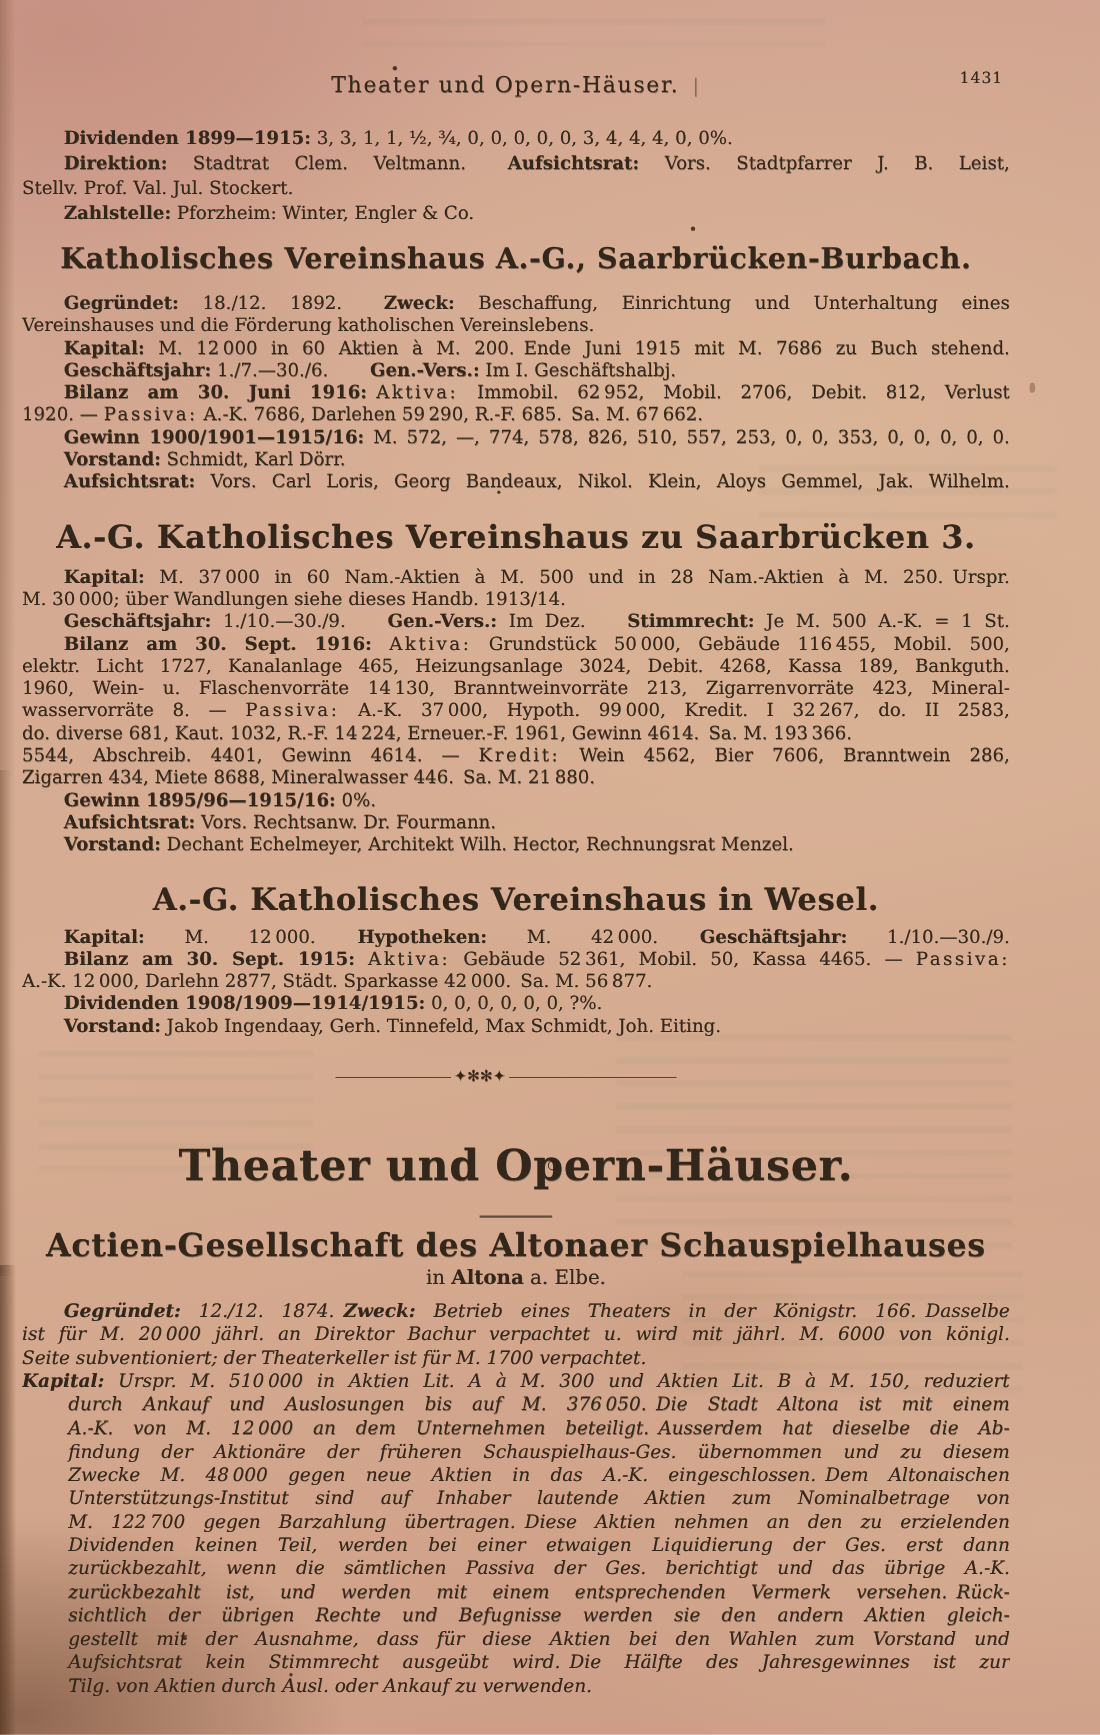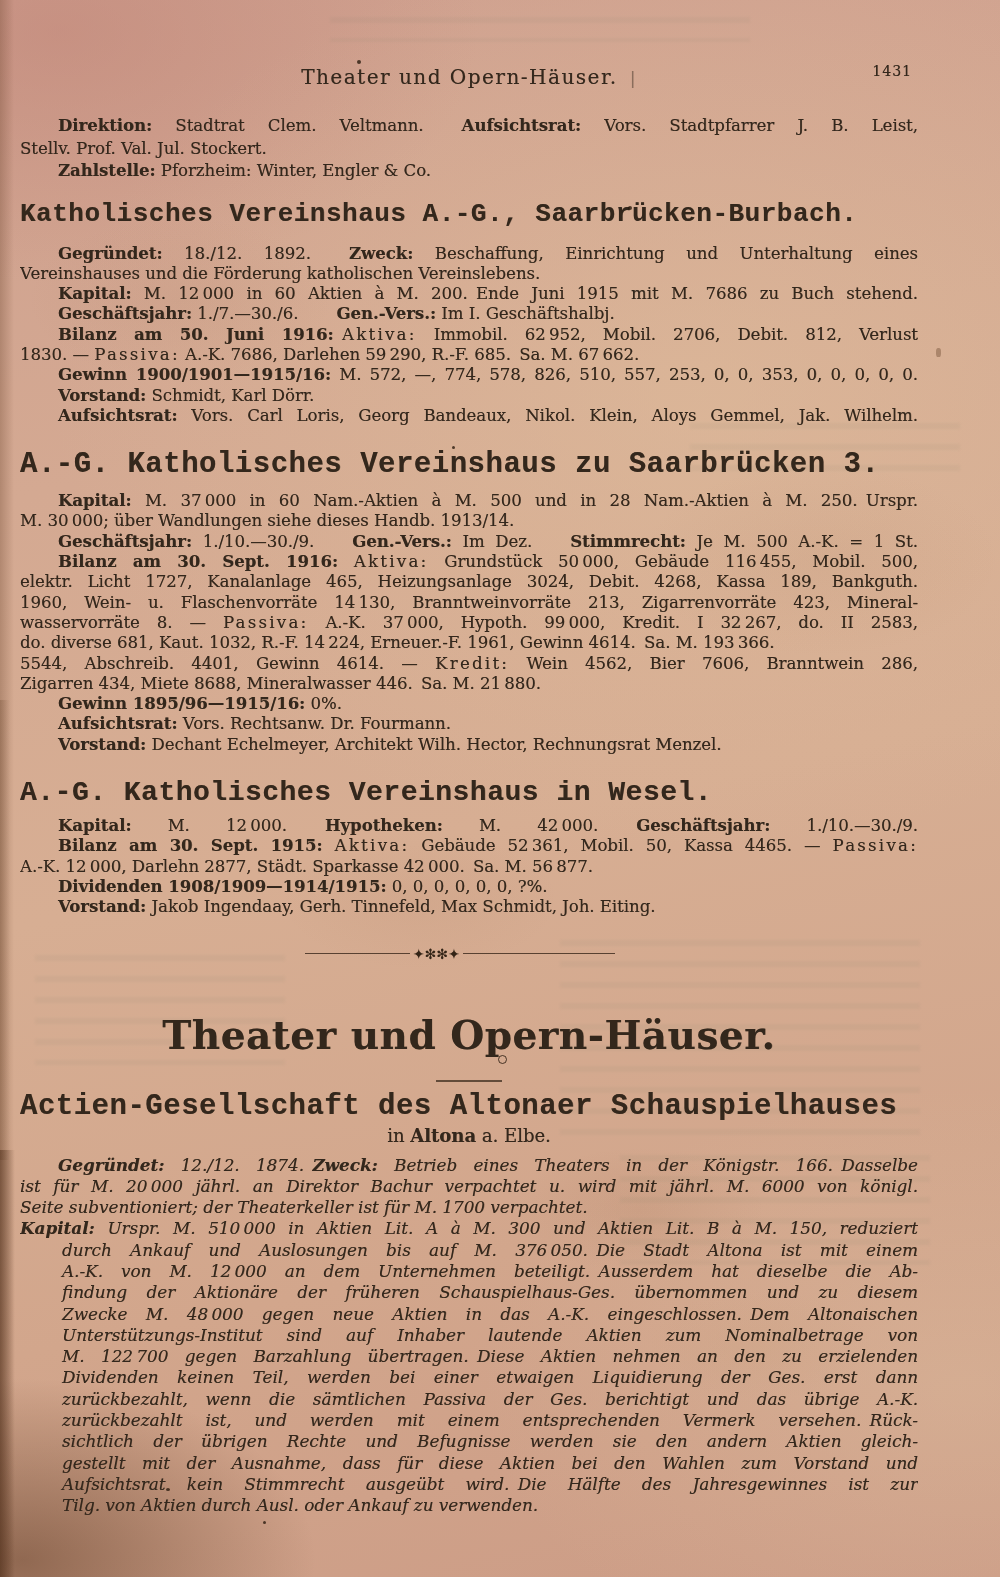--- a/index.html
+++ b/index.html
@@ -46,21 +46,21 @@
   .content { position: absolute; left: 20px; top: 11px; width: 898px;
     text-shadow: 0.3px 0.3px 0.35px rgba(40,28,16,.45); }
 
   .running-header { position: relative; padding-top: 54px; height: 26px;
     text-align: center; font-size: 20px; letter-spacing: 1.5px; }
   .running-header .sep { opacity: .45; margin-left: 12px; font-size: 17px; }
   .pagenum { position: absolute; right: 6px; top: 52px;
     font-size: 14px; letter-spacing: 1px; text-align: right; }
 
   section { display: block; }
-  .sec-heading { text-align: left; font-weight: bold; letter-spacing: .5px; font-family: Liberation Mono, monospace; }
+  .sec-heading { text-align: center; font-weight: bold; letter-spacing: .5px; }
   .sec-0 { margin-top: 24px; }
   .sec-1 .sec-heading { font-size: 26px; margin: 16px 0 15px; }
   .sec-2 .sec-heading { font-size: 29px; margin: 22px 0 10px; }
   .sec-3 .sec-heading { font-size: 28px; margin: 22px 0 8px;  }
   .sec-6 .sec-heading { font-size: 29px; margin: 3px 0 0; }
 
   .line { overflow: hidden; font-size: 16.5px; }
   .sec-0 .line { height: 22.5px; line-height: 22.5px; }
   .sec-1 .line, .sec-2 .line, .sec-3 .line { height: 20.3px; line-height: 20.3px; }
   .sec-6 .line { height: 21.3px; line-height: 21.3px; font-size: 16.8px; font-style: italic; }
@@ -112,32 +112,33 @@
 <div class="gutter1"></div>
 <div class="gutter2"></div>
 
 <div class="content">
   <div class="running-header">
     <span>Theater und Opern-Häuser.</span><span class="sep">|</span>
     <span class="pagenum">1431</span>
   </div>
   <main>
       <section class="sec sec-0">
+        <div class="line in1"><span class="b ">Dividenden 1899—1915:</span><span> 3, 3, 1, 1, ½, ¾, 0, 0, 0, 0, 0, 3, 4, 4, 4, 0, 0%.</span></div>
         <div class="line in1 j"><span class="b ">Direktion:</span><span> Stadtrat Clem. Veltmann.</span><span class="gap"></span><span class="b ">Aufsichtsrat:</span><span> Vors. Stadtpfarrer J. B. Leist,</span></div>
         <div class="line in0"><span>Stellv. Prof. Val. Jul. Stockert.</span></div>
         <div class="line in1"><span class="b ">Zahlstelle:</span><span> Pforzheim: Winter, Engler &amp; Co.</span></div>
       </section>
       <section class="sec sec-1">
         <h2 class="sec-heading">Katholisches Vereinshaus A.-G., Saarbrücken-Burbach.</h2>
         <div class="line in1 j"><span class="b ">Gegründet:</span><span> 18./12. 1892.</span><span class="gap"></span><span class="b ">Zweck:</span><span> Beschaffung, Einrichtung und Unterhaltung eines</span></div>
         <div class="line in0"><span>Vereinshauses und die Förderung katholischen Vereinslebens.</span></div>
         <div class="line in1 j"><span class="b ">Kapital:</span><span> M. 12 000 in 60 Aktien à M. 200. Ende Juni 1915 mit M. 7686 zu Buch stehend.</span></div>
         <div class="line in1"><span class="b ">Geschäftsjahr:</span><span> 1./7.—30./6.</span><span class="gap"></span><span class="b ">Gen.-Vers.:</span><span> Im I. Geschäftshalbj.</span></div>
-        <div class="line in1 j"><span class="b ">Bilanz am 50. Juni 1916:</span><span> </span><span class="ls">Aktiva:</span><span> Immobil. 62 952, Mobil. 2706, Debit. 812, Verlust</span></div>
-        <div class="line in0"><span>1830. — </span><span class="ls">Passiva:</span><span> A.-K. 7686, Darlehen 59 290, R.-F. 685. Sa. M. 67 662.</span></div>
+        <div class="line in1 j"><span class="b ">Bilanz am 30. Juni 1916:</span><span> </span><span class="ls">Aktiva:</span><span> Immobil. 62 952, Mobil. 2706, Debit. 812, Verlust</span></div>
+        <div class="line in0"><span>1920. — </span><span class="ls">Passiva:</span><span> A.-K. 7686, Darlehen 59 290, R.-F. 685. Sa. M. 67 662.</span></div>
         <div class="line in1 j"><span class="b ">Gewinn 1900/1901—1915/16:</span><span> M. 572, —, 774, 578, 826, 510, 557, 253, 0, 0, 353, 0, 0, 0, 0, 0.</span></div>
         <div class="line in1"><span class="b ">Vorstand:</span><span> Schmidt, Karl Dörr.</span></div>
         <div class="line in1 j"><span class="b ">Aufsichtsrat:</span><span> Vors. Carl Loris, Georg Bandeaux, Nikol. Klein, Aloys Gemmel, Jak. Wilhelm.</span></div>
       </section>
       <section class="sec sec-2">
         <h2 class="sec-heading">A.-G. Katholisches Vereinshaus zu Saarbrücken 3.</h2>
         <div class="line in1 j"><span class="b ">Kapital:</span><span> M. 37 000 in 60 Nam.-Aktien à M. 500 und in 28 Nam.-Aktien à M. 250. Urspr.</span></div>
         <div class="line in0"><span>M. 30 000; über Wandlungen siehe dieses Handb. 1913/14.</span></div>
         <div class="line in1 j"><span class="b ">Geschäftsjahr:</span><span> 1./10.—30./9.</span><span class="gap"></span><span class="b ">Gen.-Vers.:</span><span> Im Dez.</span><span class="gap"></span><span class="b ">Stimmrecht:</span><span> Je M. 500 A.-K. = 1 St.</span></div>
         <div class="line in1 j"><span class="b ">Bilanz am 30. Sept. 1916:</span><span> </span><span class="ls">Aktiva:</span><span> Grundstück 50 000, Gebäude 116 455, Mobil. 500,</span></div>

